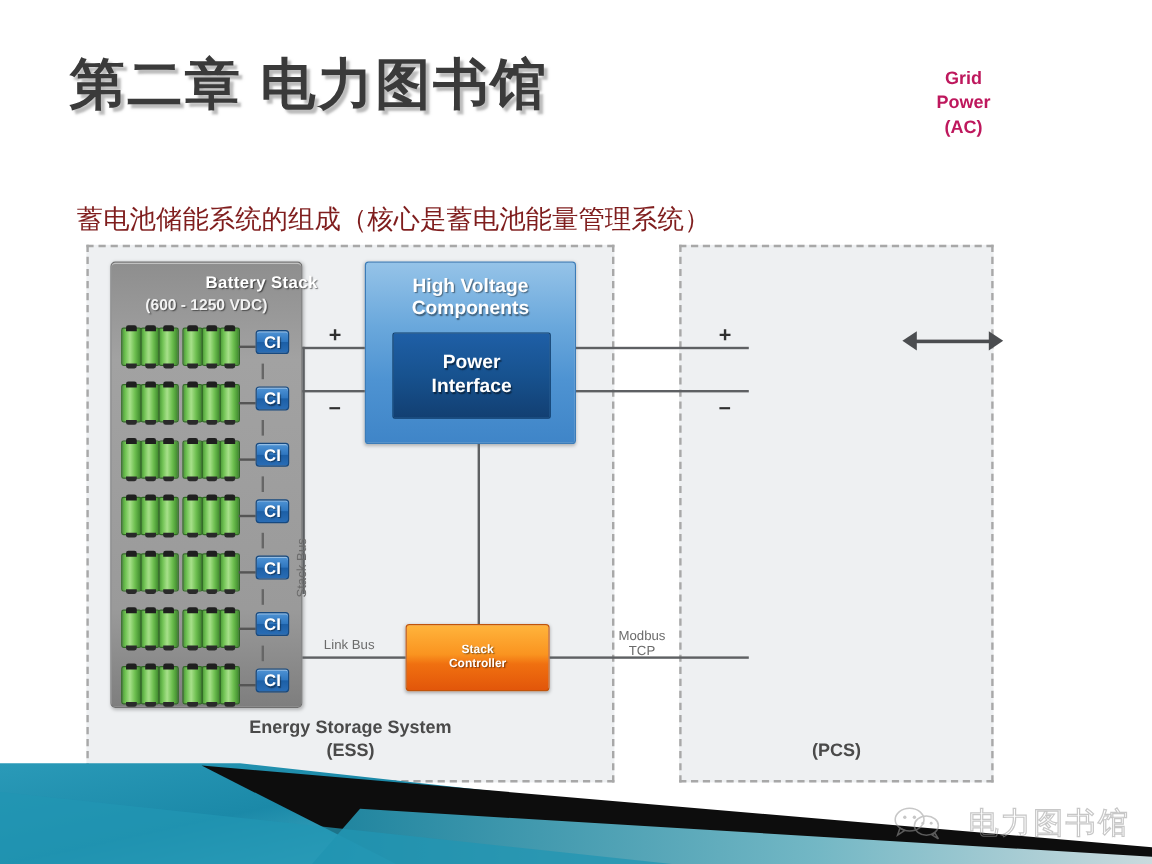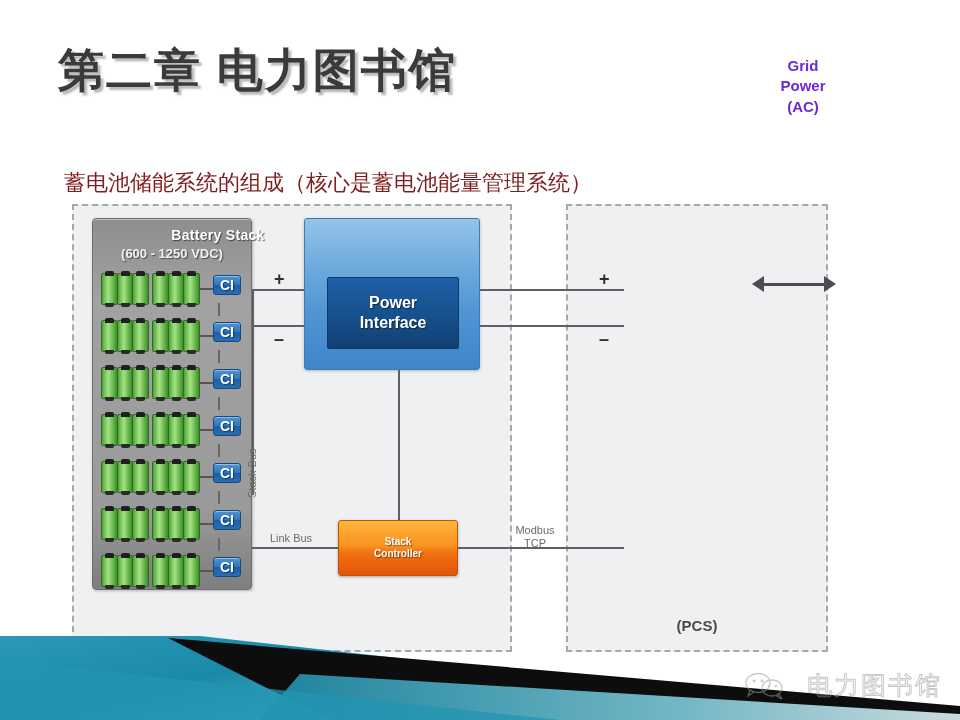--- a/index.html
+++ b/index.html
@@ -161,21 +161,21 @@
   .arrow-wrap{position:absolute;left:686px;top:78px;width:84px;height:16px;}
   .arrow-line{position:absolute;left:10px;top:7px;width:64px;height:3px;background:#4b4d50;}
   .arrow-head{
     position:absolute;top:0;width:0;height:0;
     border-top:8px solid transparent;border-bottom:8px solid transparent;
   }
   .arrow-left{left:0;border-right:12px solid #4b4d50;}
   .arrow-right{right:0;border-left:12px solid #4b4d50;}
   .grid-label{
     position:absolute;left:768px;top:56px;width:70px;text-align:center;
-    font-size:15px;font-weight:bold;color:#6d28d9;line-height:1.35;
+    font-size:15px;font-weight:bold;color:#be185d;line-height:1.35;
   }
 
   
   .deco{position:absolute;left:0;bottom:0;width:960px;height:112px;overflow:hidden;}
   .deco svg{display:block;}
 
   
   .watermark{
     position:absolute;right:18px;bottom:18px;
     display:flex;align-items:center;gap:8px;
@@ -300,20 +300,24 @@
               <div class="cell"></div>
               <div class="cell"></div>
             </div>
             <div class="cell-link"></div>
             <div class="ci">CI</div>
           </div>
         </div>
     </div>
 
     <div class="hvc">
+      <div class="hvc-title">
+        <span>High Voltage</span><br>
+        <span>Components</span>
+      </div>
       <div class="pif">
         <div>
           <span>Power</span><br>
           <span>Interface</span>
         </div>
       </div>
     </div>
 
     <div class="sctrl">
       <div>
@@ -346,20 +350,24 @@
       <span>Modbus</span><br>
       <span>TCP</span>
     </div>
 
     <div class="arrow-wrap">
       <div class="arrow-head arrow-left"></div>
       <div class="arrow-line"></div>
       <div class="arrow-head arrow-right"></div>
     </div>
 
+    <div class="zone-label" id="ess-label">
+      <span>Energy Storage System</span><br>
+      <span>(ESS)</span>
+    </div>
     <div class="zone-label" id="pcs-label">
       <br>
       <span>(PCS)</span>
     </div>
   </div>
 
   <div class="grid-label">
     <span>Grid</span><br>
     <span>Power</span><br>
     <span>(AC)</span>

